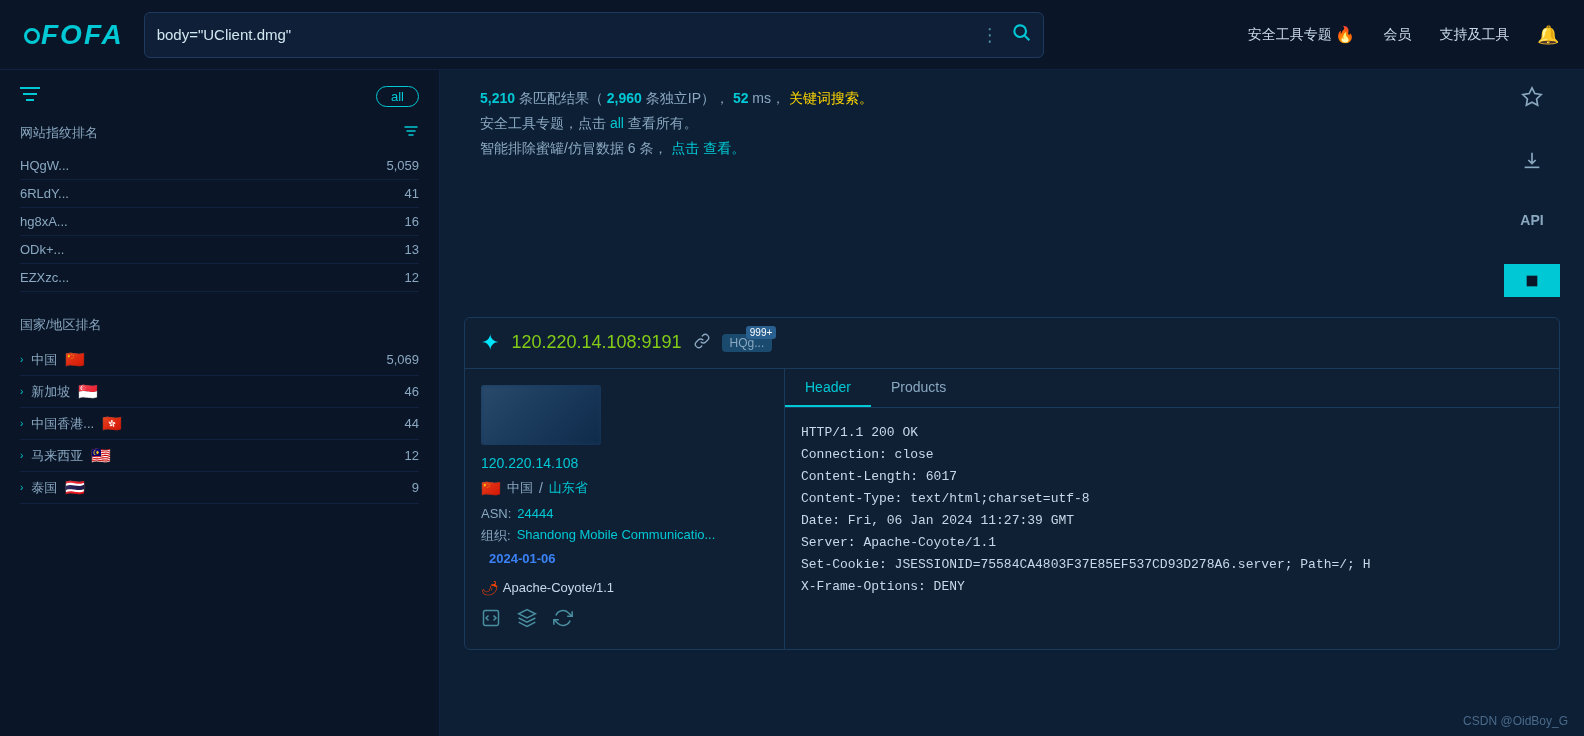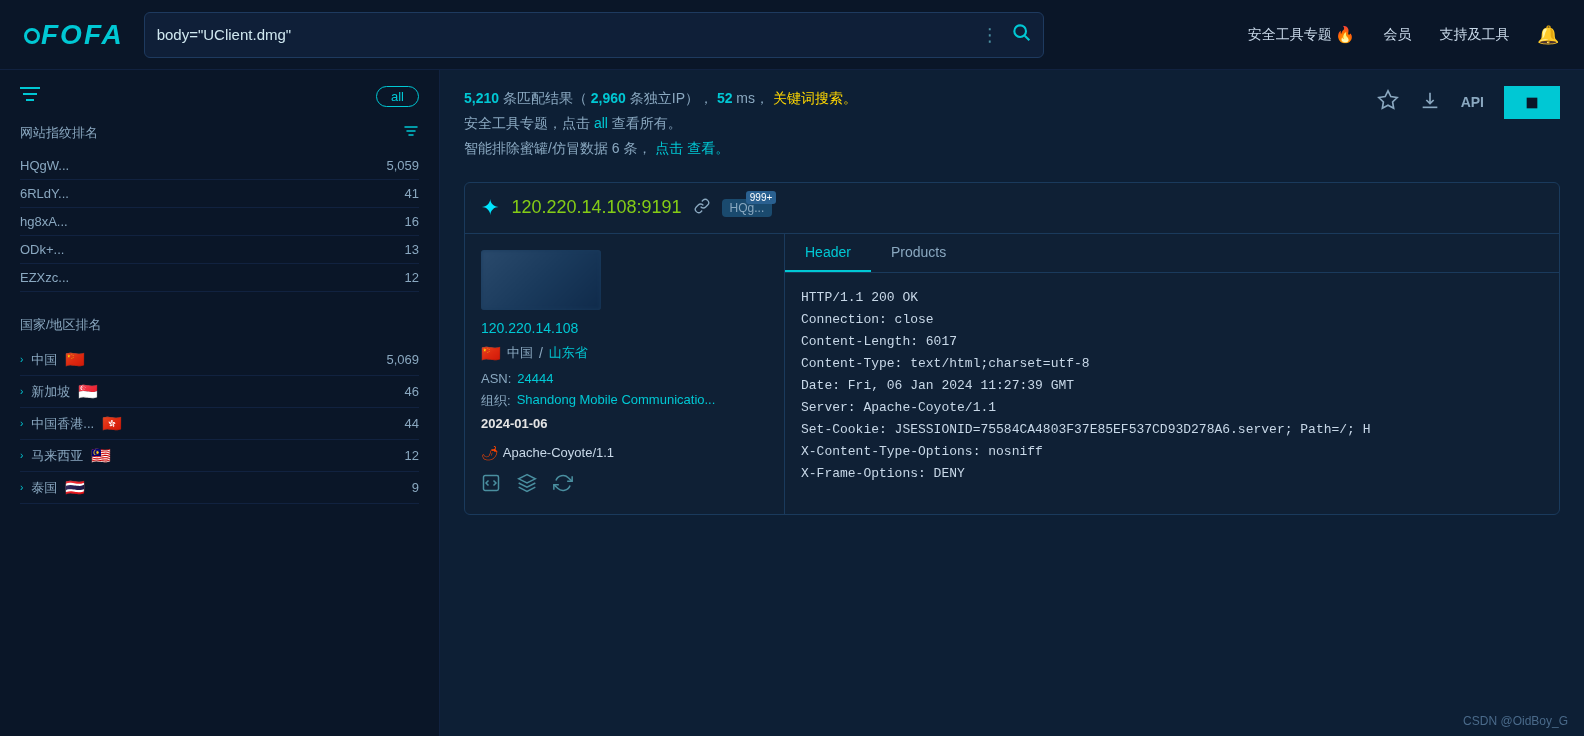--- a/index.html
+++ b/index.html
@@ -226,41 +226,43 @@
       padding: 16px 24px 8px;
       display: flex;
       align-items: flex-start;
       justify-content: space-between;
     }
 
     .results-info {
       font-size: 14px;
       color: #8aa8c0;
       line-height: 1.8;
+      margin-left: 16px;
     }
 
     .results-count {
       color: #00c8d4;
       font-weight: bold;
     }
 
     .keyword-link {
       color: #ffd700;
       cursor: pointer;
     }
 
     .click-link {
       color: #00c8d4;
       cursor: pointer;
     }
 
     .results-actions {
       display: flex;
       align-items: center;
-      gap: 20px;
+      gap: 36px;
+      flex-direction: column;
     }
 
     .action-icon {
       color: #8aa8c0;
       font-size: 20px;
       cursor: pointer;
     }
 
     .api-label {
       color: #8aa8c0;
@@ -397,22 +399,23 @@
     .info-label {
       color: #8aa8c0;
     }
 
     .info-value {
       color: #00c8d4;
       cursor: pointer;
     }
 
     .info-value-bold {
-      color: #e5e5e5;
+      color: #3b82f6;
       font-weight: bold;
+      margin-left: 8px;
     }
 
     .info-value-org {
       color: #00c8d4;
       cursor: pointer;
     }
 
     .server-tag {
       display: inline-flex;
       align-items: center;
@@ -732,21 +735,20 @@
             <div class="tab">Products</div>
           </div>
           <div class="tab-content">
             <div class="http-line">HTTP/1.1 200 OK</div>
             <div class="http-line">Connection: close</div>
             <div class="http-line">Content-Length: 6017</div>
             <div class="http-line">Content-Type: text/html;charset=utf-8</div>
             <div class="http-line">Date: Fri, 06 Jan 2024 11:27:39 GMT</div>
             <div class="http-line">Server: Apache-Coyote/1.1</div>
             <div class="http-line">Set-Cookie: JSESSIONID=75584CA4803F37E85EF537CD93D278A6.server; Path=/; H</div>
-            <div class="http-line">X-Content-Type-Options: nosniff</div>
             <div class="http-line">X-Frame-Options: DENY</div>
           </div>
         </div>
       </div>
     </div>
 
   </div>
 </div>
 
 <div class="watermark">CSDN @OidBoy_G</div>

